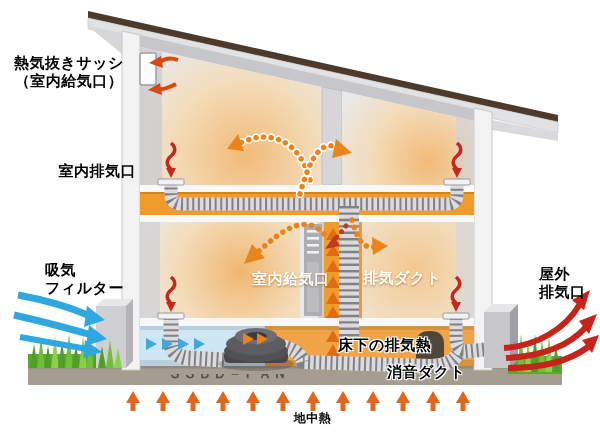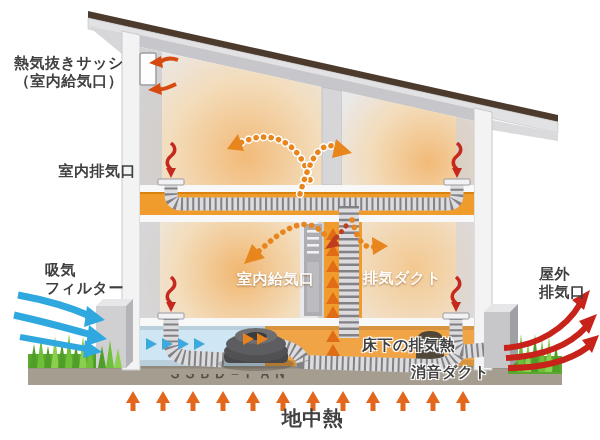--- a/index.html
+++ b/index.html
@@ -1,23 +1,23 @@
 <!DOCTYPE html>
 <html><head>
 <meta charset="utf-8">
 <style>
   html,body{margin:0;padding:0;background:#fff;}
   .canvas{position:relative;width:600px;height:440px;background:#ffffff;overflow:hidden;
           font-family:"Liberation Sans","DejaVu Sans",sans-serif;}
   svg{position:absolute;left:0;top:0;}
-  .lbl{position:absolute;font-size:15px;font-weight:700;color:#404040;
+  .lbl{position:absolute;font-size:15px;font-weight:700;color:#000000;
        line-height:18px;letter-spacing:.5px;white-space:nowrap;}
   .lbl-w{color:#ffffff;text-shadow:0 1px 2px rgba(110,60,0,.55);}
-  .lbl-o{text-shadow:-1px -1px 0 #fff,1px -1px 0 #fff,-1px 1px 0 #fff,1px 1px 0 #fff,0 0 3px #fff;margin-left:24px;}
-  .lbl-big{font-size:20px;}
+  .lbl-o{text-shadow:-1px -1px 0 #fff,1px -1px 0 #fff,-1px 1px 0 #fff,1px 1px 0 #fff,0 0 3px #fff;}
+  .lbl-big{font-size:12px;}
   .clip{position:absolute;overflow:hidden;height:9px;width:130px;}
   .clip div{margin-top:-9px;font-size:14px;font-weight:700;color:#55504a;letter-spacing:1px;}
 </style>
 </head>
 <body>
 
 <div class="canvas">
 
 <svg width="600" height="440" viewBox="0 0 600 440">
   <defs>
@@ -285,21 +285,21 @@
 
 <div class="lbl" style="left:36px;top:162px;width:100px;text-align:right;">
   <div>室内排気口</div>
 </div>
 
 <div class="lbl" style="left:45px;top:261px;">
   <div>吸気</div>
   <div>フィルター</div>
 </div>
 
-<div class="lbl lbl-w" style="left:237px;top:270px;">室内給気口</div>
+<div class="lbl lbl-w" style="left:252px;top:270px;">室内給気口</div>
 
 <div class="lbl lbl-w" style="left:363px;top:269px;">排気ダクト</div>
 
 <div class="lbl" style="left:491px;top:265px;margin-left:48px;">
   <div>屋外</div>
   <div>排気口</div>
 </div>
 
 <div class="lbl lbl-o" style="left:338px;top:336px;">床下の排気熱</div>
 

